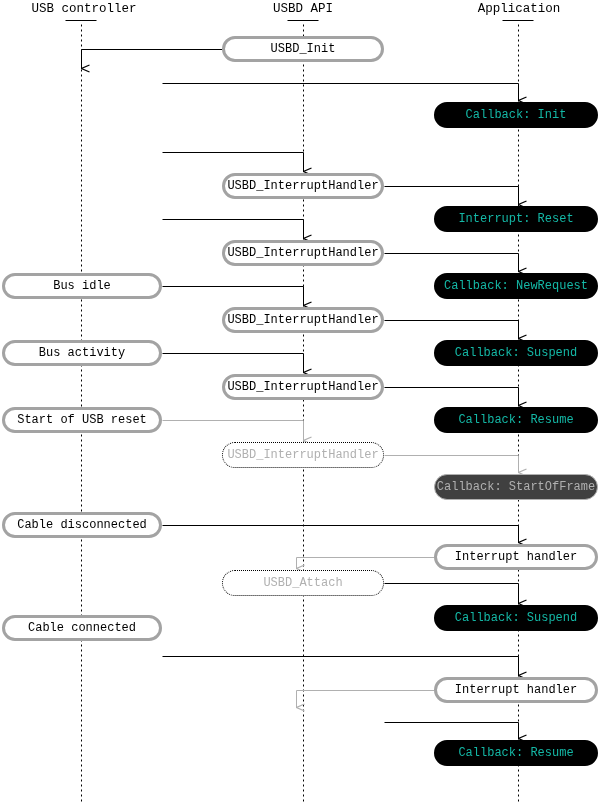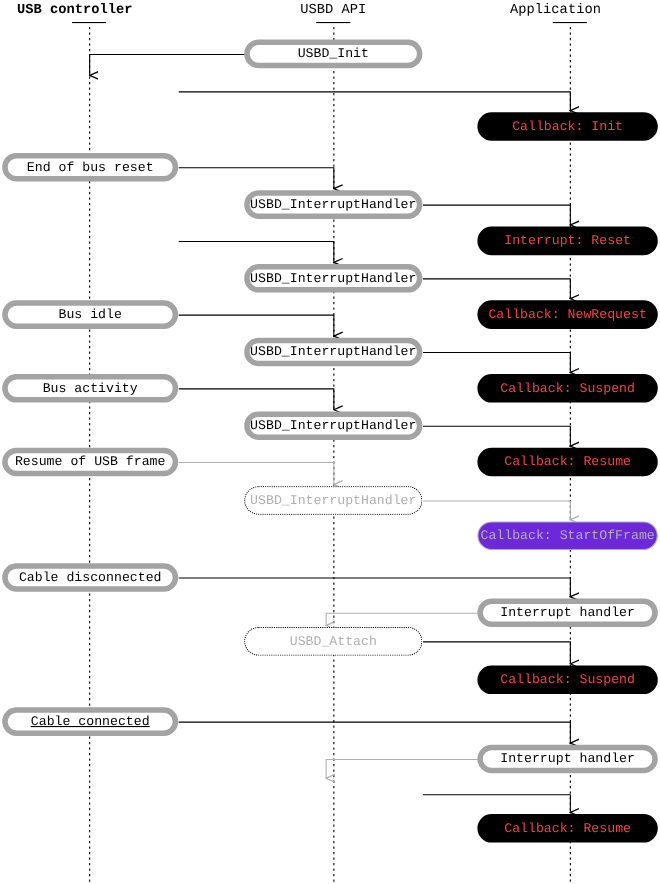--- a/index.html
+++ b/index.html
@@ -11,27 +11,27 @@
   .col-header{
     position:absolute;top:1px;transform:translateX(-50%);
     font-size:12.5px;color:#000;white-space:nowrap;line-height:17px;
   }
   .col-underline{
     position:absolute;top:20px;width:31px;height:1px;background:#000;
     transform:translateX(-50%);
   }
   .node{
     position:absolute;height:26px;box-sizing:border-box;
-    border:5px solid #a3a3a3;border-radius:13px;background:#fff;
+    border:3px solid #a3a3a3;border-radius:13px;background:#fff;
     display:flex;align-items:center;justify-content:center;
     font-size:12px;color:#000;white-space:nowrap;overflow:hidden;
   }
-  .node.callback{background:#000;border-color:#000;color:#ef4444;}
+  .node.callback{background:#000;border-color:#000;color:#14b8a6;}
   .node.ghost{border:1px dotted #000;color:#b0b0b0;background:#fff;}
-  .node.ghost-outline{border:1px solid #b0b0b0;color:#b0b0b0;background:#6d28d9;}
+  .node.ghost-outline{border:1px solid #b0b0b0;color:#b0b0b0;background:#404040;}
   .w160{left:2px;width:160px;}
   .w162{left:222px;width:162px;}
   .w164{left:434px;width:164px;}
 </style>
 </head>
 <body>
 
 <div class="canvas">
 
   <svg class="wires" width="600" height="804" viewBox="0 0 600 804" xmlns="http://www.w3.org/2000/svg">
@@ -64,33 +64,32 @@
       <polyline points="162,656 518,656 518,675" stroke="#000" marker-end="url(#ak)"></polyline>
       <polyline points="384,722 518,722 518,738" stroke="#000" marker-end="url(#ak)"></polyline>
 
       <polyline points="162,420 303,420 303,440" stroke="#b0b0b0" marker-end="url(#ag)"></polyline>
       <polyline points="384,455 518,455 518,472" stroke="#b0b0b0" marker-end="url(#ag)"></polyline>
       <polyline points="434,557 296,557 296,568" stroke="#b0b0b0" marker-end="url(#ag)"></polyline>
       <polyline points="434,690 296,690 296,707" stroke="#b0b0b0" marker-end="url(#ag)"></polyline>
     </g>
   </svg>
 
-  <div class="col-header" style="left:68px;font-weight:bold;">USB controller</div>
+  <div class="col-header" style="left:84px;">USB controller</div>
   <div class="col-header" style="left:303px;text-align:right;">USBD API</div>
-  <div class="col-header" style="left:505px;text-align:center;">Application</div>
+  <div class="col-header" style="left:519px;text-align:center;">Application</div>
   <div class="col-underline" style="left:81px;"></div>
   <div class="col-underline" style="left:303px;"></div>
   <div class="col-underline" style="left:518px;"></div>
 
-  <div class="node w160" style="top:139px;">End of bus reset</div>
   <div class="node w160" style="top:273px;">Bus idle</div>
   <div class="node w160" style="top:340px;">Bus activity</div>
-  <div class="node w160" style="top:407px;">Resume of USB frame</div>
+  <div class="node w160" style="top:407px;">Start of USB reset</div>
   <div class="node w160" style="top:512px;">Cable disconnected</div>
-  <div class="node w160" style="top:643px;text-decoration:underline;">Cable connected</div>
+  <div class="node w160" style="top:615px;">Cable connected</div>
 
   <div class="node w162" style="top:36px;">USBD_Init</div>
   <div class="node w162" style="top:173px;">USBD_InterruptHandler</div>
   <div class="node w162" style="top:240px;">USBD_InterruptHandler</div>
   <div class="node w162" style="top:307px;">USBD_InterruptHandler</div>
   <div class="node w162" style="top:374px;">USBD_InterruptHandler</div>
   <div class="node w162 ghost" style="top:442px;">USBD_InterruptHandler</div>
   <div class="node w162 ghost" style="top:570px;">USBD_Attach</div>
 
   <div class="node w164 callback" style="top:102px;">Callback: Init</div>

